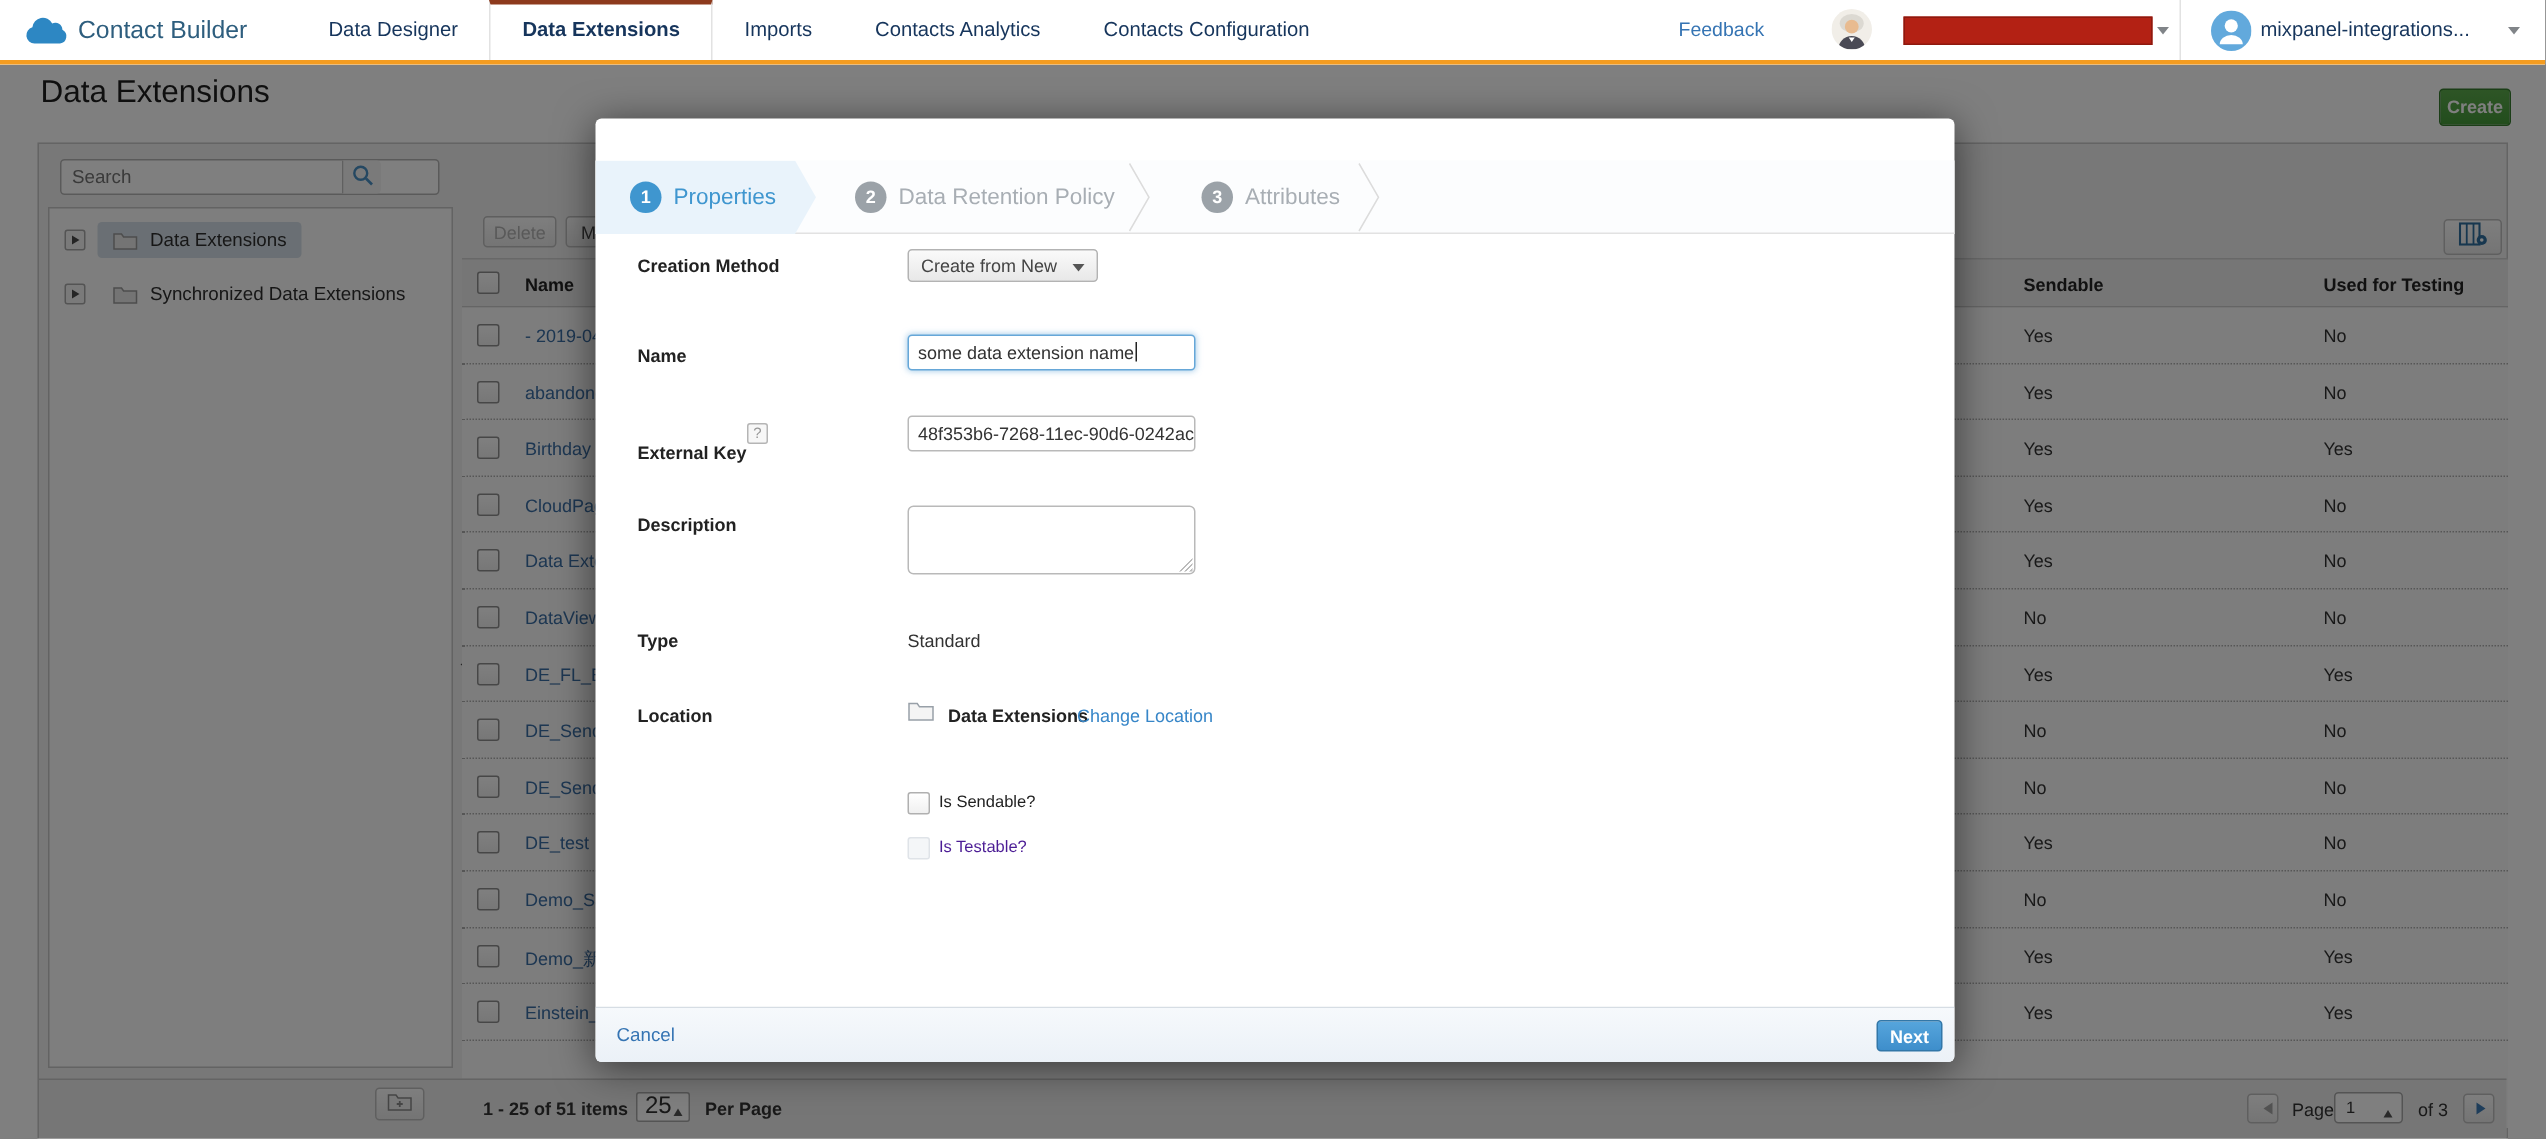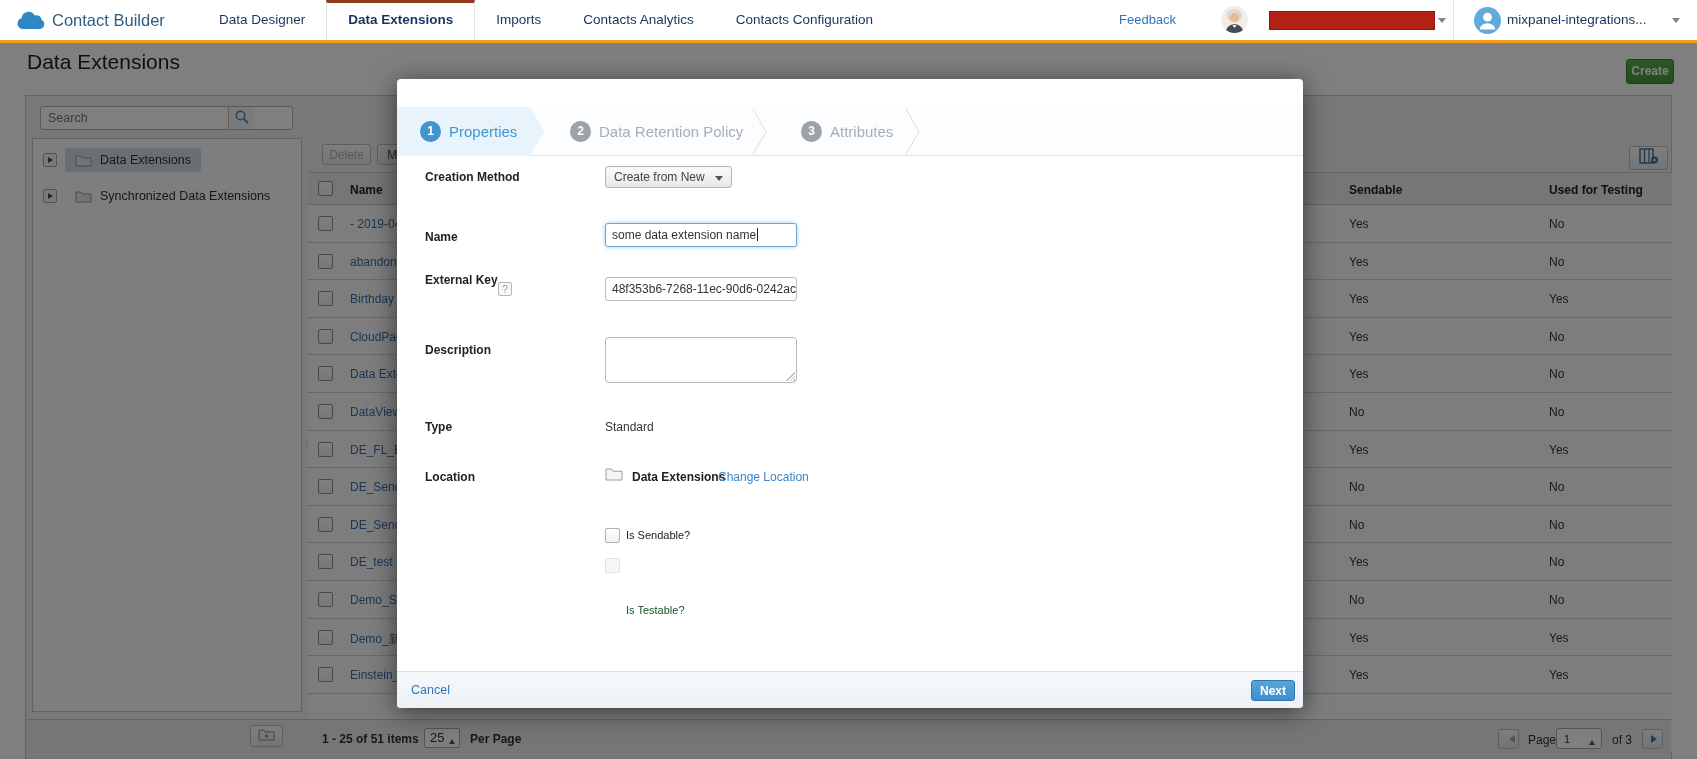--- a/index.html
+++ b/index.html
@@ -71,21 +71,21 @@
   .trow .cb { left:10px; top:11px; }
   .trow .name { position:absolute; left:42px; top:12px; font-size:12px; color:#3b6ea5; cursor:pointer;
                 white-space:nowrap; }
   .trow .send { position:absolute; left:1041px; top:12px; font-size:12px; color:#333; }
   .trow .test { position:absolute; left:1241px; top:12px; font-size:12px; color:#333; }
   .bottombar { position:absolute; left:0; top:623px; width:1645px; height:40px;
                background:#ededed; border-top:1px solid #c9c9c9; }
   .newfolder-btn { left:224px; top:5px; width:33px; height:22px; }
   .summary { position:absolute; left:296px; top:12px; font-size:12px; font-weight:700; color:#333; }
   .sizebox { position:absolute; left:398px; top:8px; width:36px; height:20px; background:#fff;
-             border:1px solid #a8a8a8; border-radius:2px; font-size:13px; color:#333;
+             border:1px solid #a8a8a8; border-radius:2px; font-size:16px; color:#333;
              line-height:18px; padding-left:5px; cursor:pointer; }
   .uparrow { position:absolute; right:4px; top:7px; width:0; height:0;
              border:3.5px solid transparent; border-bottom:5px solid #555; }
   .perpage { position:absolute; left:444px; top:12px; font-size:12px; font-weight:700; color:#333; }
   .pg-prev { left:1472px; top:9px; width:21px; height:20px; }
   .pg-prev::after { content:""; position:absolute; left:6px; top:5px; border:4px solid transparent;
                     border-right:6px solid #a5a5a5; }
   .pg-next { left:1616px; top:9px; width:21px; height:20px; }
   .pg-next::after { content:""; position:absolute; left:8px; top:5px; border:4px solid transparent;
                     border-left:6px solid #3d7bb5; }
@@ -140,21 +140,21 @@
   .m-textarea { position:absolute; left:208px; top:258px; width:192px; height:46px; border:1px solid #b9b9b9;
                 border-radius:4px; resize:none; background:#fff; }
   .grip { position:absolute; left:388px; top:292px; width:10px; height:10px;
           background:linear-gradient(135deg, transparent 55%, #bbb 55%, #bbb 62%, transparent 62%,
                      transparent 72%, #bbb 72%, #bbb 79%, transparent 79%, transparent 89%, #bbb 89%); }
   .loc-link { position:absolute; left:321px; top:391px; font-size:12px; color:#3786c8; cursor:pointer; }
   .m-cb { position:absolute; left:208px; width:15px; height:15px; border:1px solid #b0b0b0;
           border-radius:2px; background:linear-gradient(#fff,#f0f0f0); cursor:pointer; }
   .m-cb.disabled { border-color:#dfe3e8; background:#f4f6f8; cursor:default; }
   .cb-label { position:absolute; left:229px; font-size:11px; color:#222; }
-  .cb-label.disabled { color:#14532d;margin-top:45px; }
+  .cb-label.disabled { color:#4c1d95; }
   .m-footer { position:absolute; left:0; top:592px; width:906px; height:37px;
               background:linear-gradient(#f6f9fc,#ebf1f7); border-top:1px solid #d6dde4;
               border-radius:0 0 4px 4px; }
   .cancel { position:absolute; left:14px; top:0; line-height:37px; font-size:12.5px; color:#3574b3; cursor:pointer; }
   .next-btn { position:absolute; right:8px; top:8px; width:44px; height:21px;
               background:linear-gradient(#56a5dc,#3e8ecb); border:1px solid #3277a8; border-radius:3px;
               color:#fff; font-size:12px; font-weight:700; font-family:inherit; cursor:pointer; }
 </style>
 </head>
 <body>
@@ -414,21 +414,21 @@
     <button class="dd">
       <span>Create from New</span>
       <span class="caret"></span>
     </button>
 
     <span class="flabel" style="top:151px;">Name</span>
     <span class="m-input focused" style="top:144px;">
       <span>some data extension name</span><span class="textcaret"></span>
     </span>
 
-    <span class="flabel" style="top:194px;text-align:center;">External Key</span>
+    <span class="flabel" style="top:216px;text-align:center;">External Key</span>
     <span class="help">?</span>
     <span class="m-input" style="top:198px; line-height:22px;">
       <span>48f353b6-7268-11ec-90d6-0242ac1200</span>
     </span>
 
     <span class="flabel" style="top:264px;">Description</span>
     <textarea class="m-textarea" style=""></textarea>
     <span class="grip"></span>
 
     <span class="flabel" style="top:341px;">Type</span>

